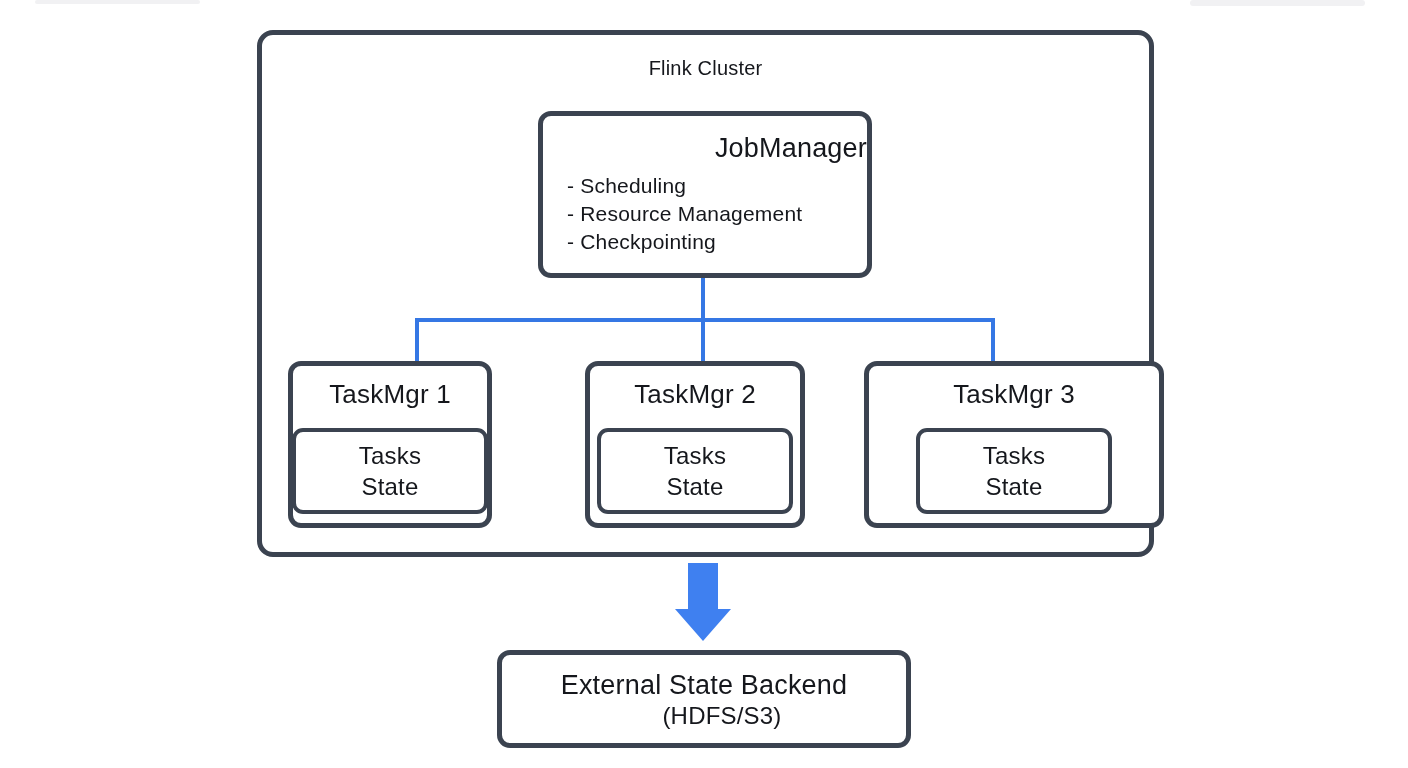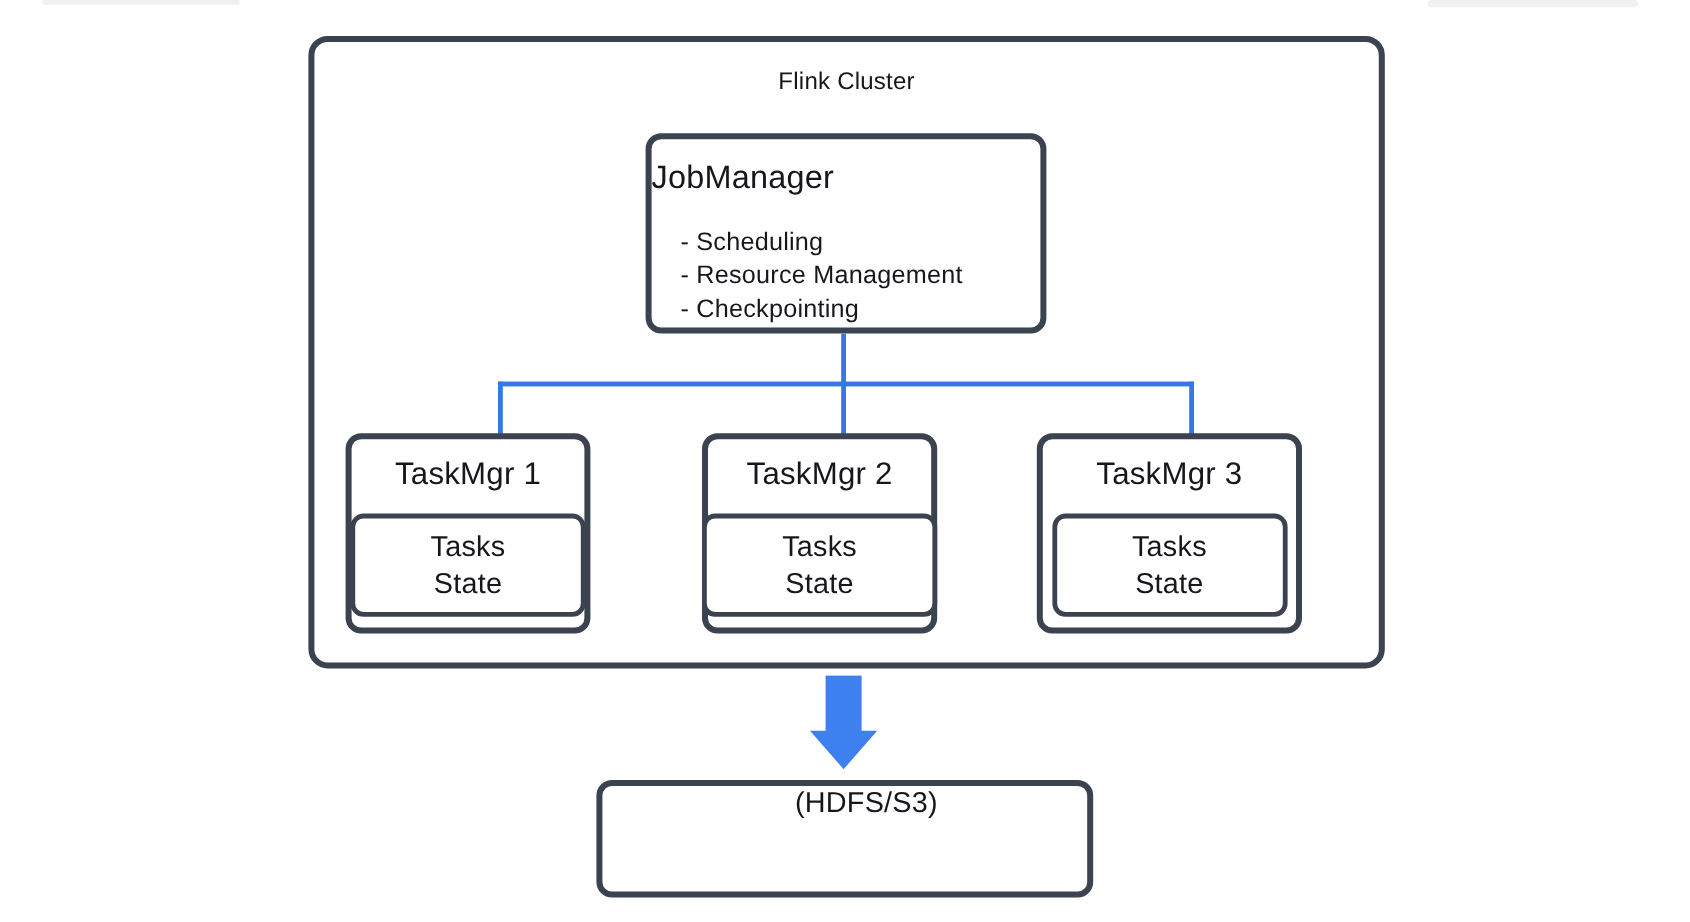--- a/index.html
+++ b/index.html
@@ -24,36 +24,36 @@
   .box{
     position:absolute;border:5px solid var(--border);
     border-radius:14px;background:var(--bg);
   }
   .outer{left:257px;top:30px;width:897px;height:527px;border-radius:16px;}
   .outer-title{
     position:absolute;left:257px;top:52px;width:897px;
     text-align:center;font-size:20px;line-height:32px;
   }
   .jobmanager{left:538px;top:111px;width:334px;height:167px;border-radius:13px;}
-  .jm-title{margin-top:16px;text-align:left;font-size:27px;line-height:32px;}
-  .jm-bullets{margin:24px 0 0 24px;font-size:21px;line-height:28px;}
+  .jm-title{margin-top:16px;text-align:right;font-size:27px;line-height:32px;}
+  .jm-bullets{margin:8px 0 0 24px;font-size:21px;line-height:28px;}
 
   
   .line{position:absolute;background:var(--connector);}
   .v-jm{left:701px;top:278px;width:4px;height:44px;}
   .h-bus{left:415px;top:318px;width:580px;height:4px;}
   .drop{top:318px;width:4px;height:44px;}
   .drop-1{left:415px;}
   .drop-2{left:701px;}
   .drop-3{left:991px;}
 
   .taskmgr{top:361px;height:167px;border-radius:13px;}
   .tm-1{left:288px;width:204px;}
-  .tm-2{left:585px;width:196px;}
-  .tm-3{left:864px;width:221px;}
+  .tm-2{left:585px;width:220px;}
+  .tm-3{left:864px;width:300px;}
   .tm-title{margin-top:12px;text-align:center;font-size:26px;line-height:32px;}
   .tm-inner{
     position:absolute;left:50%;transform:translateX(-50%);
     top:62px;width:196px;height:86px;
     border:4px solid var(--border);border-radius:11px;background:var(--bg);
     display:flex;flex-direction:column;align-items:center;justify-content:center;
     font-size:24px;line-height:31px;text-align:center;
   }
 
   
@@ -115,16 +115,17 @@
     <div class="tm-inner">
       <div>Tasks</div>
       <div>State</div>
     </div>
   </div>
 
   <div class="arrow-shaft"></div>
   <div class="arrow-head"></div>
 
   <div class="box external">
+    <div class="ext-line1">External State Backend</div>
     <div class="ext-line2">(HDFS/S3)</div>
   </div>
 
 </div>
 
 </body></html>

